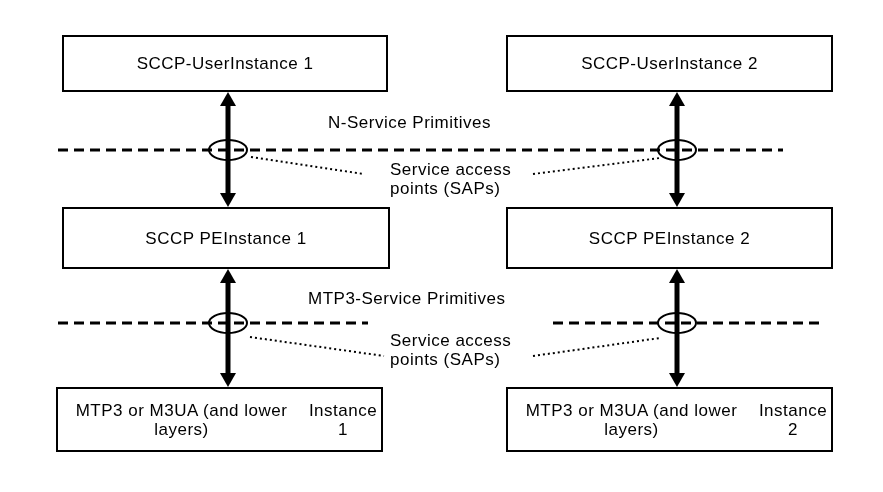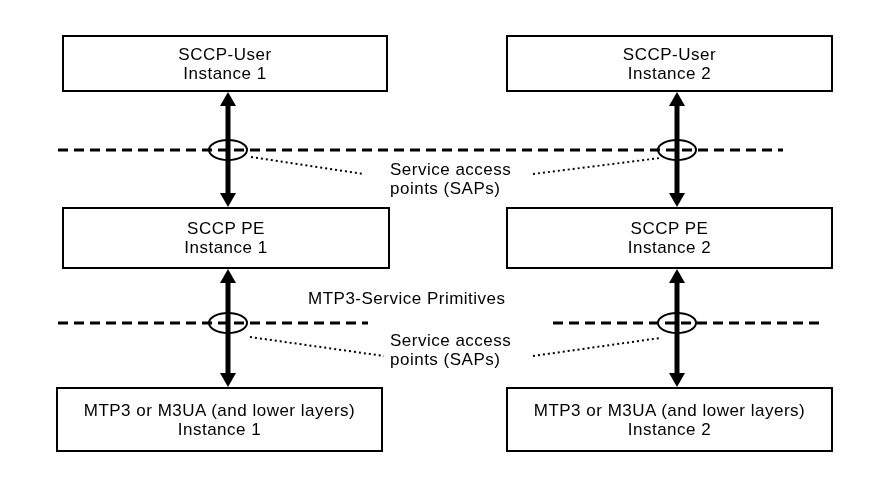--- a/index.html
+++ b/index.html
@@ -22,21 +22,21 @@
     top: 0;
     width: 883px;
     height: 492px;
   }
   .node-box {
     position: absolute;
     box-sizing: border-box;
     background: #ffffff;
     border: 2px solid #000000;
     display: flex;
-    flex-direction: column;
+    flex-direction: row;
     align-items: center;
     justify-content: center;
     text-align: center;
     font-size: 17px;
     line-height: 19px;
     letter-spacing: 0.5px;
     z-index: 2;
   }
   .box-sccp-user-1 { left: 62px;  top: 35px;  width: 326px; height: 57px; }
   .box-sccp-user-2 { left: 506px; top: 35px;  width: 327px; height: 57px; }
@@ -118,20 +118,21 @@
   </div>
   <div class="node-box box-mtp3-1">
     <div>MTP3 or M3UA (and lower layers)</div>
     <div>Instance 1</div>
   </div>
   <div class="node-box box-mtp3-2">
     <div>MTP3 or M3UA (and lower layers)</div>
     <div>Instance 2</div>
   </div>
 
+  <div class="float-label lbl-n-service">N-Service Primitives</div>
 
   <div class="float-label lbl-sap-top">
     <div>Service access</div>
     <div>points (SAPs)</div>
   </div>
 
   <div class="float-label lbl-mtp3-service">MTP3-Service Primitives</div>
 
   <div class="float-label lbl-sap-bottom">
     <div>Service access</div>

